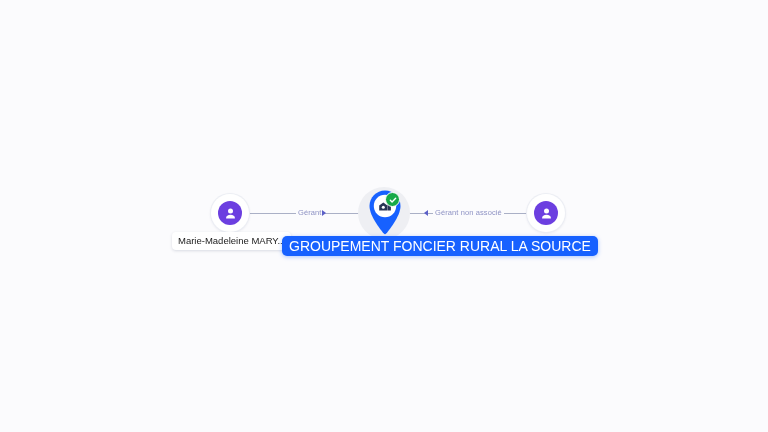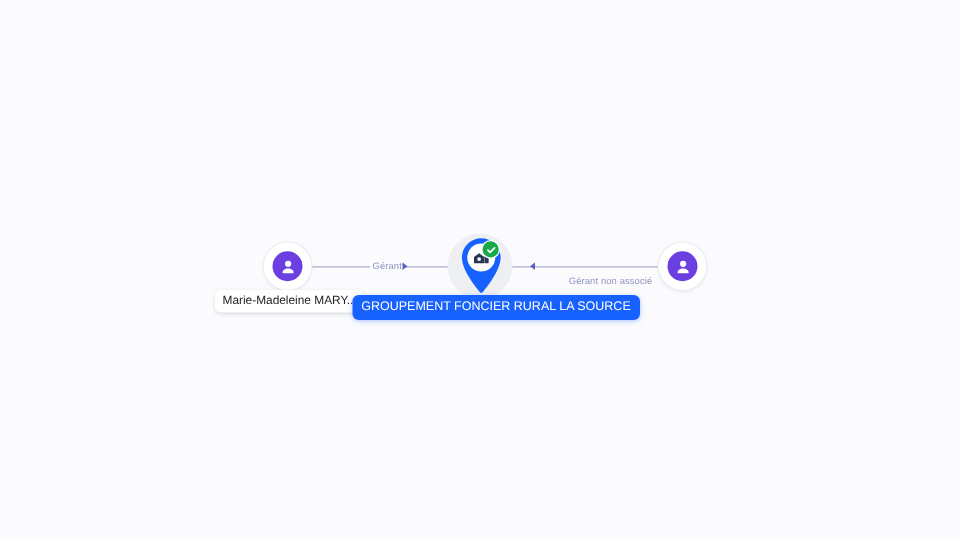--- a/index.html
+++ b/index.html
@@ -126,35 +126,35 @@
   .node-label.plain {
     background: #ffffff;
     color: #222222;
     box-shadow: 0 1px 3px rgba(40,50,90,0.16);
   }
   .node-label.primary {
     background: #1761ff;
     color: #ffffff;
     border-radius: 5px;
     padding: 4px 7px;
-    font-size: 10px;
+    font-size: 14px;
     box-shadow: 0 1px 4px rgba(23,97,255,0.35);
   }
 </style>
 </head>
 <body>
 
 <div id="graph-canvas">
 
   <div class="edge-line" style="left:249px; top:213px; width:111px;"></div>
   <div class="edge-label" style="left:296px; top:208px;text-align:right;">Gérant</div>
   <div class="edge-arrow right" style="left:322px; top:210px;"></div>
 
   <div class="edge-line" style="left:408px; top:213px; width:119px;"></div>
-  <div class="edge-label" style="left:433px; top:220px;margin-left:20px;">Gérant non associé</div>
+  <div class="edge-label" style="left:433px; top:208px;">Gérant non associé</div>
   <div class="edge-arrow left" style="left:424px; top:210px;"></div>
 
   <div class="person-node" style="left:211px; top:194px;">
     <div class="person-ring"></div>
     <div class="person-avatar">
       <svg width="15" height="15" viewBox="0 0 24 24" fill="#ffffff">
         <circle cx="12" cy="8" r="4"></circle>
         <path d="M12 14c-4.2 0-7 2.4-7 4.6V20h14v-1.4C19 16.4 16.2 14 12 14z"></path>
       </svg>
     </div>

